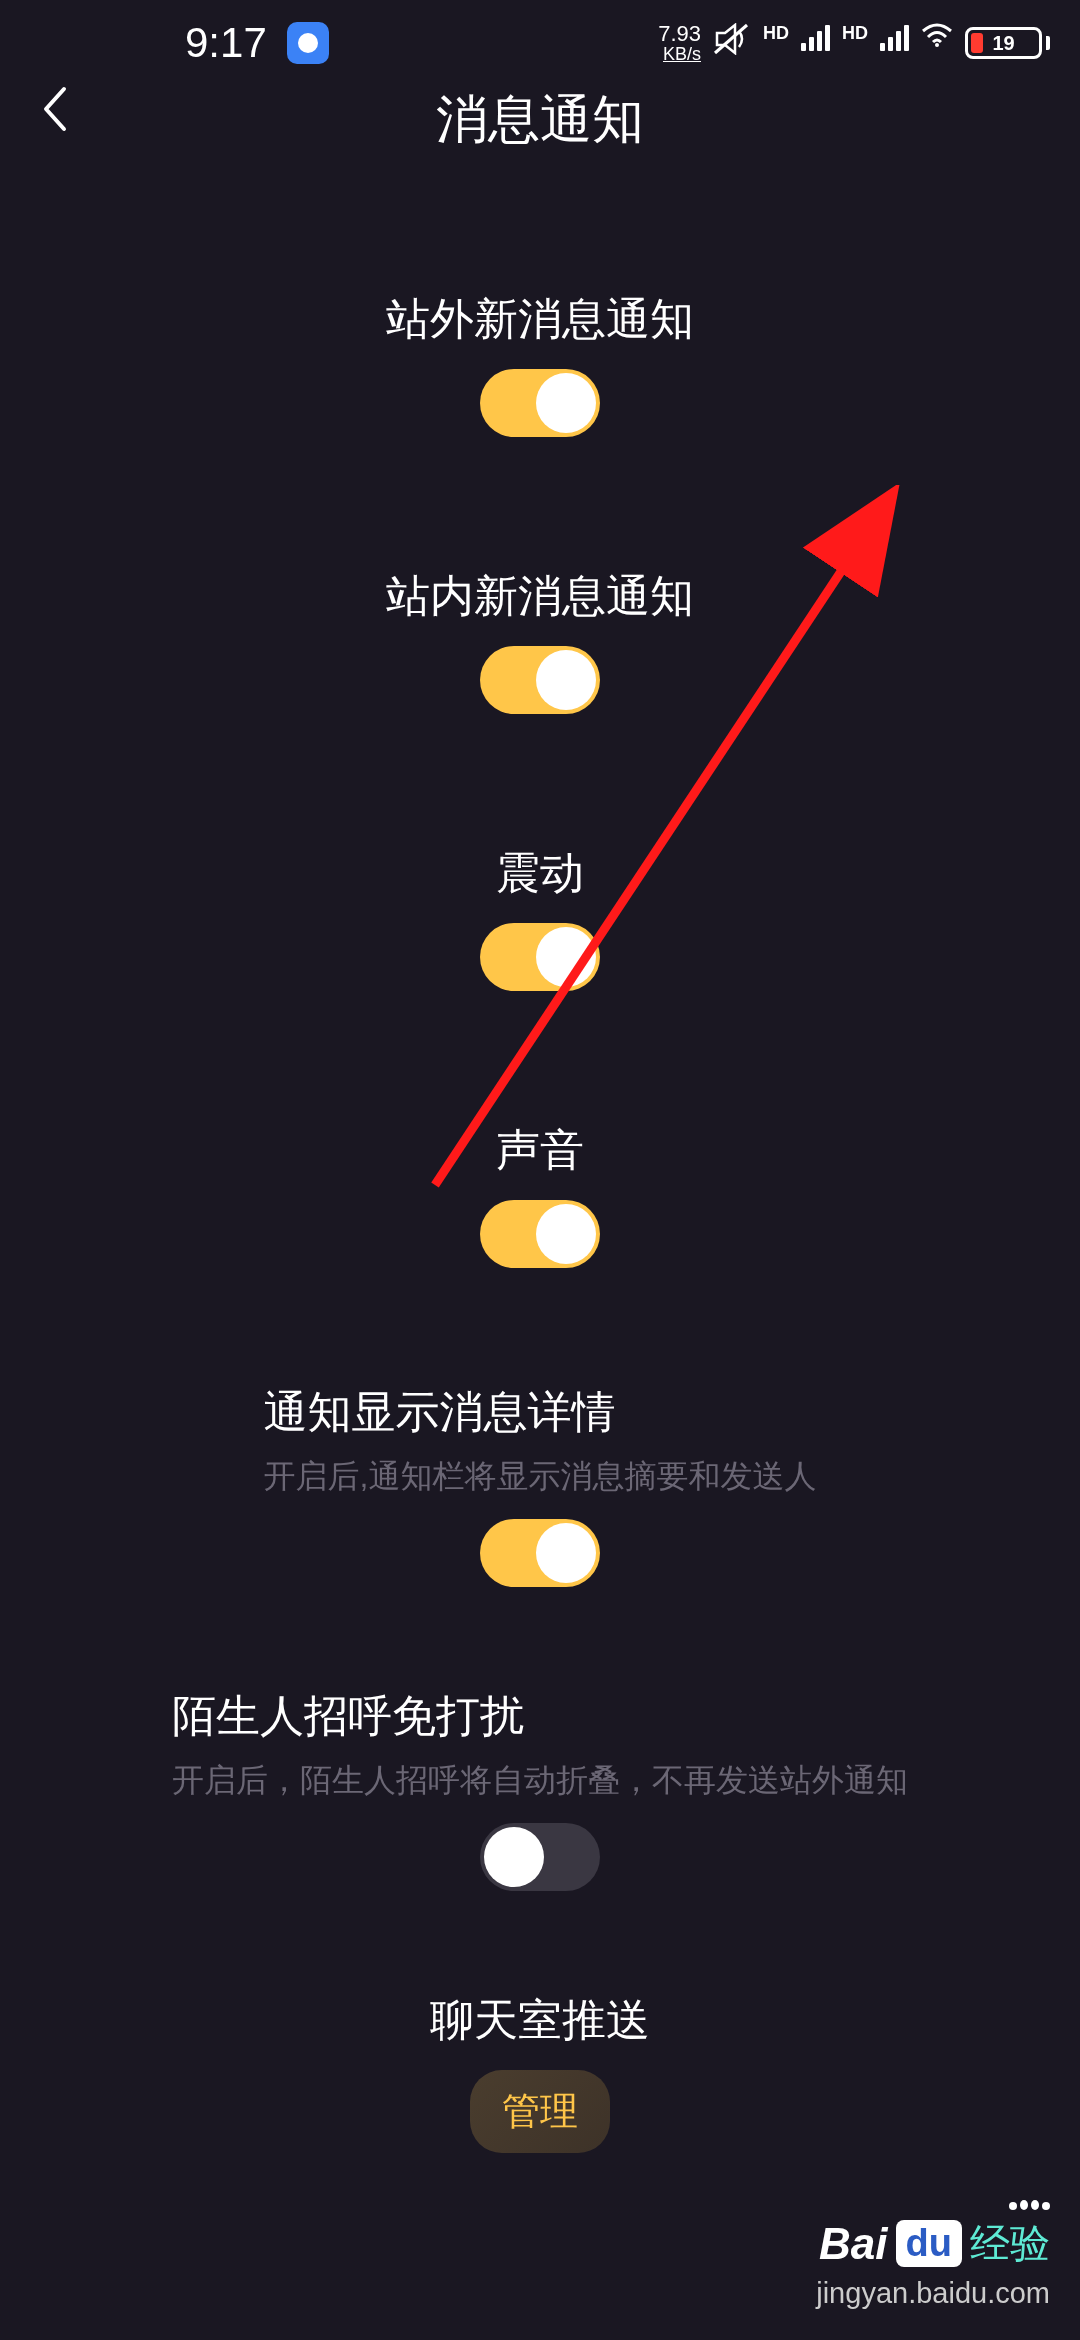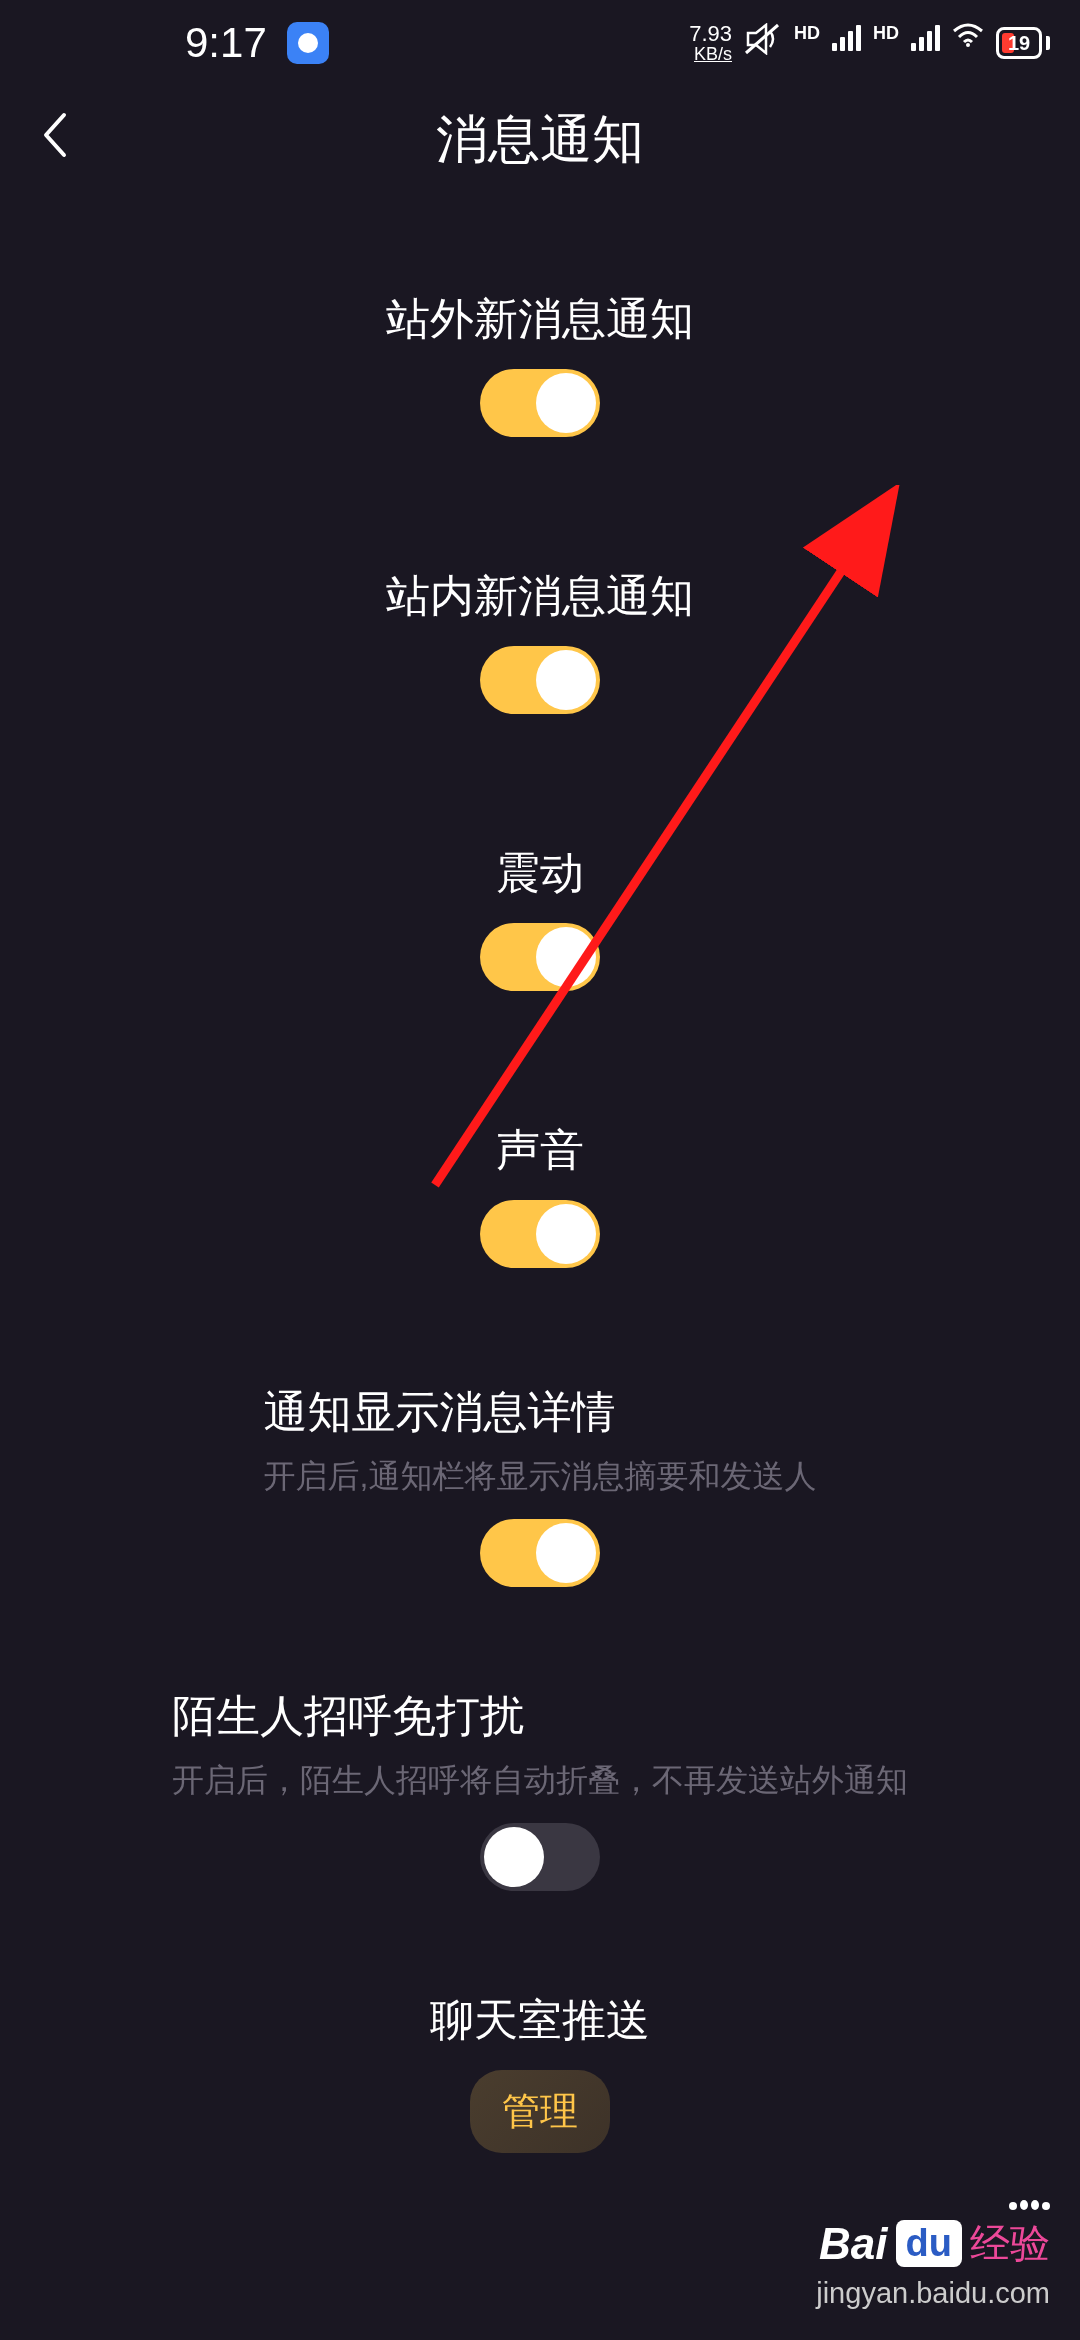--- a/index.html
+++ b/index.html
@@ -81,21 +81,21 @@
     .wifi-icon {
       width: 32px;
       height: 24px;
     }
     .battery {
       display: flex;
       align-items: center;
       gap: 4px;
     }
     .battery-body {
-      width: 46px;
+      width: 77px;
       height: 32px;
       border: 3px solid #fff;
       border-radius: 8px;
       position: relative;
       display: flex;
       align-items: center;
       padding: 0 3px;
     }
     .battery-fill {
       height: 20px;
@@ -113,21 +113,21 @@
     }
     .battery-tip {
       width: 4px;
       height: 14px;
       background: #fff;
       border-radius: 0 2px 2px 0;
     }
     .header {
       height: 110px;
       display: flex;
-      align-items: center;
+      align-items: flex-start;
       position: relative;
       padding: 0 40px;
     }
     .back-btn {
       color: #fff;
       font-size: 48px;
       font-weight: 300;
     }
     .header-title {
       position: absolute;
@@ -229,21 +229,21 @@
       background: #fff;
       color: #2b5cc4;
       font-size: 38px;
       font-weight: 700;
       padding: 2px 10px;
       border-radius: 8px;
     }
     .watermark-jy {
       font-size: 40px;
       font-weight: 500;
-      color: #ec4899;
+      color: #5eead4;
     }
     .watermark-url {
       font-size: 29px;
       color: #ccc;
     }
     .paw {
       display: inline-flex;
       gap: 3px;
       align-items: flex-end;
     }

